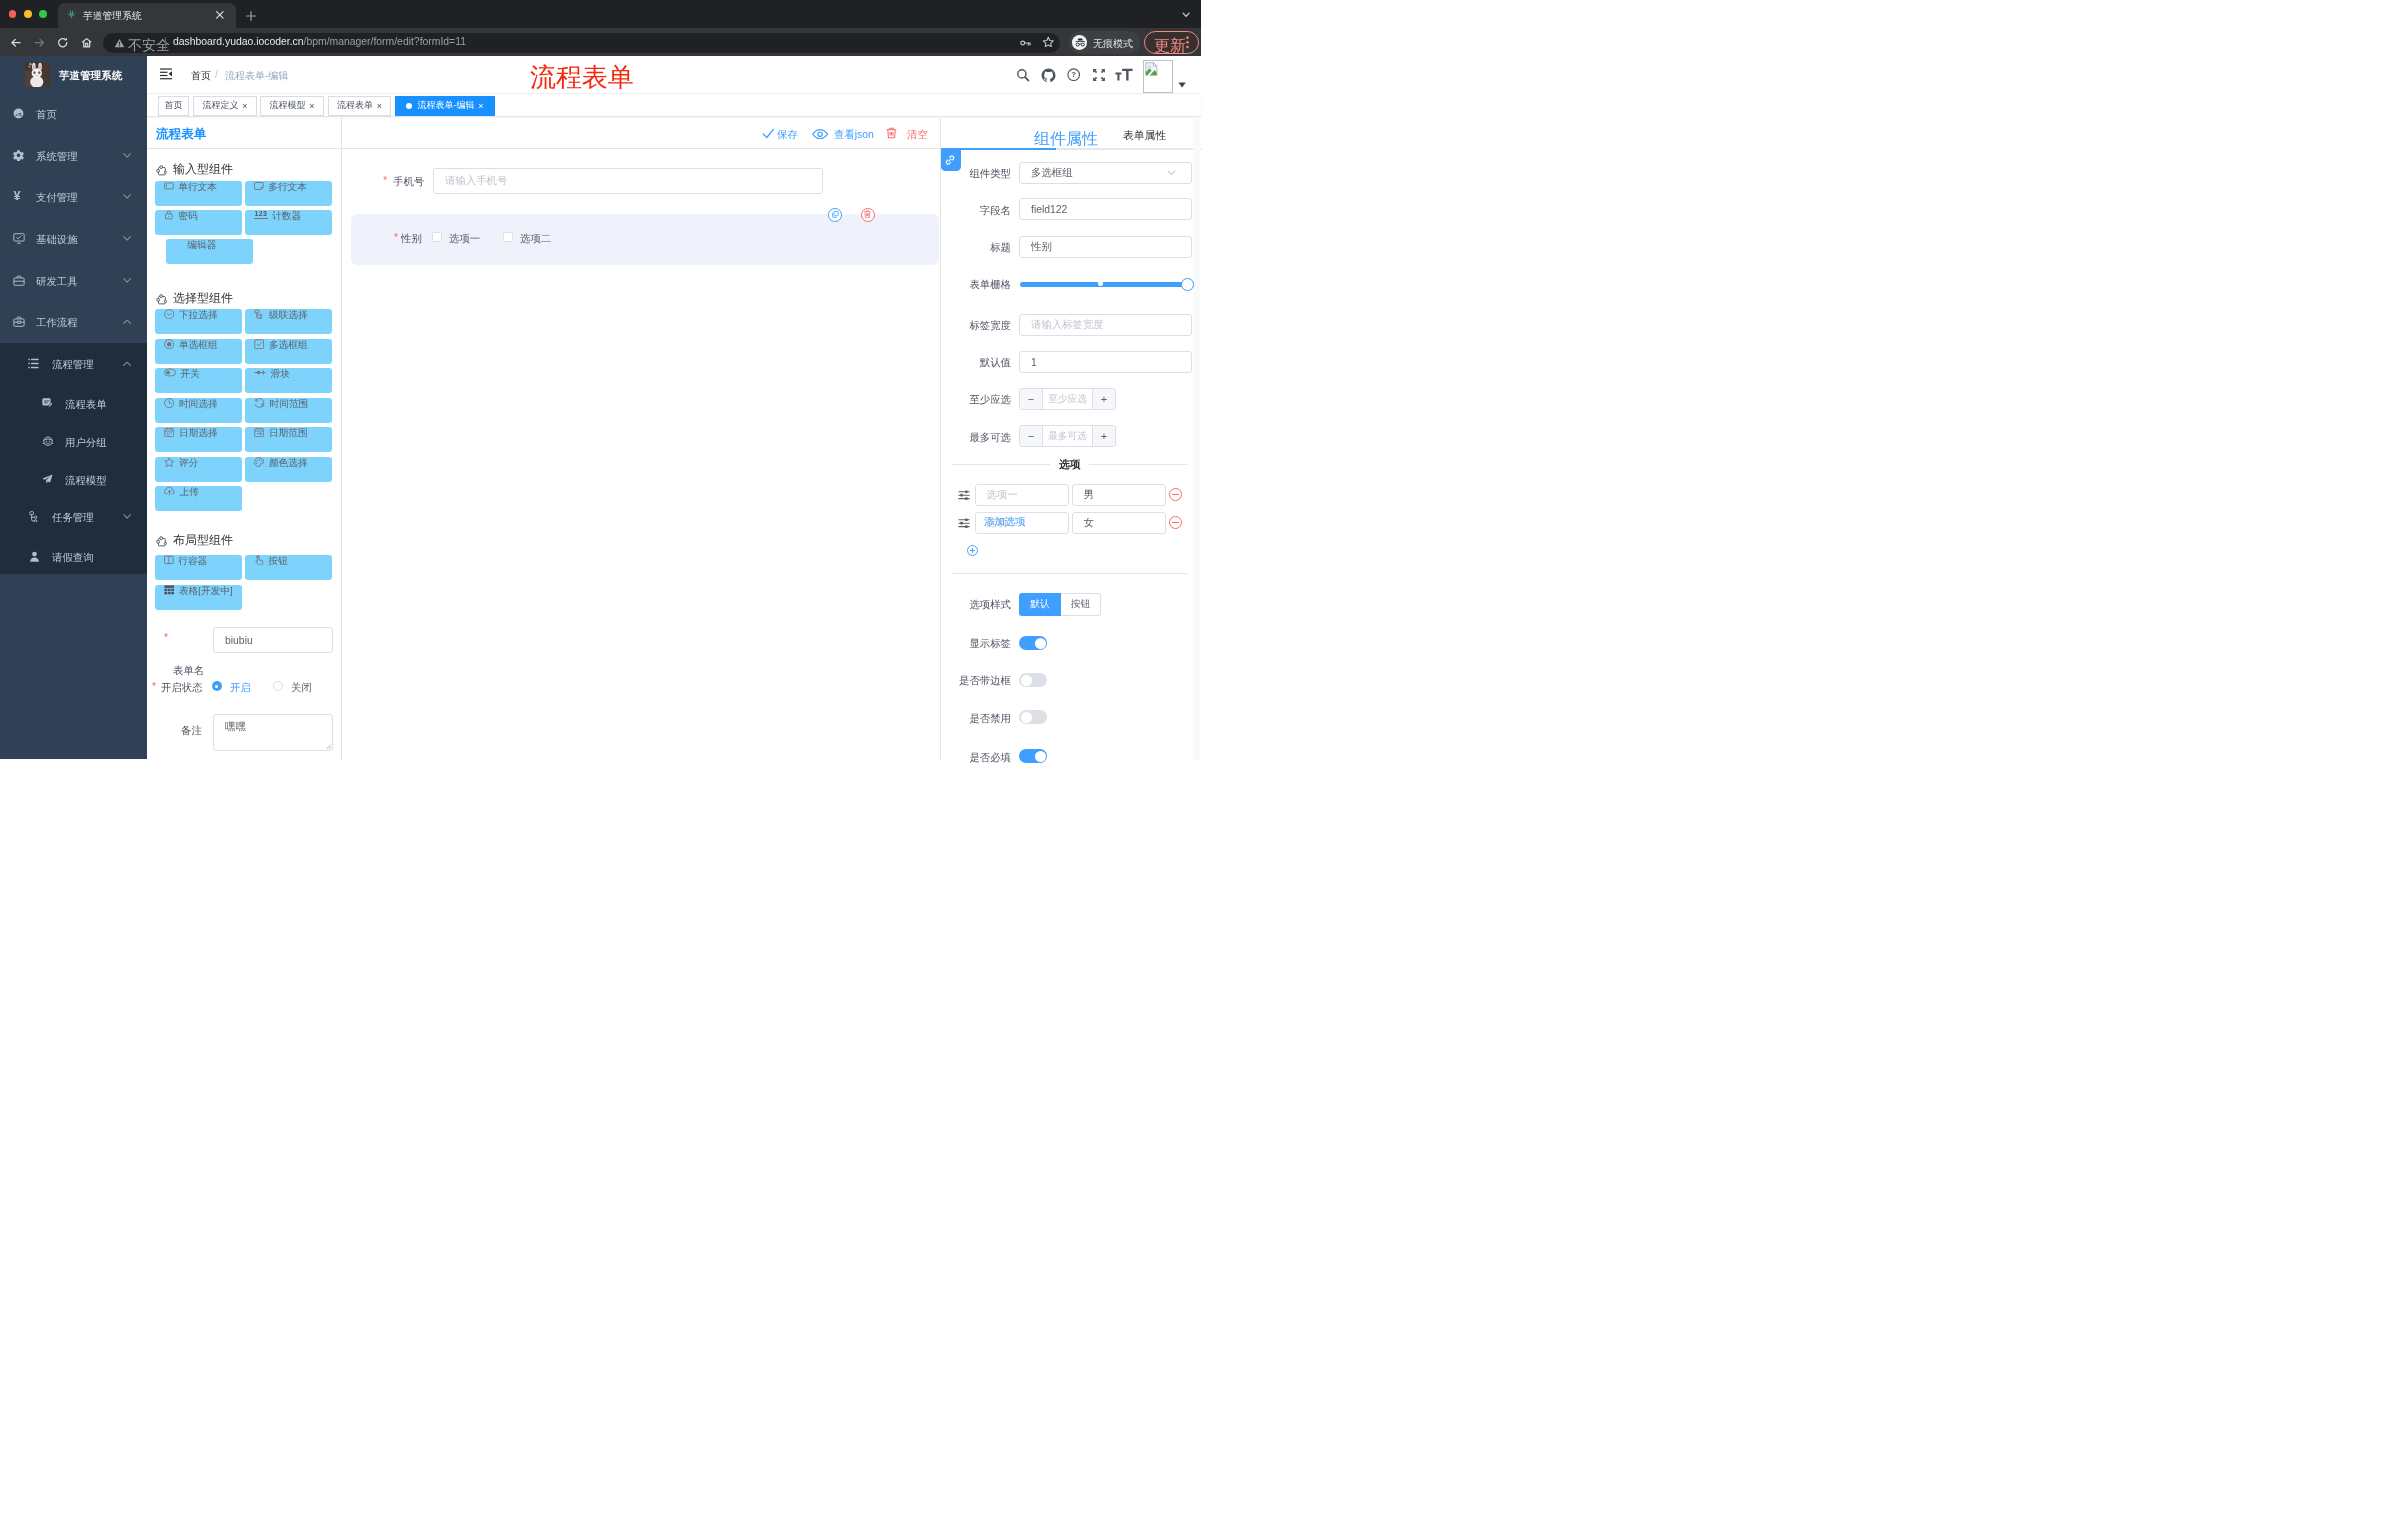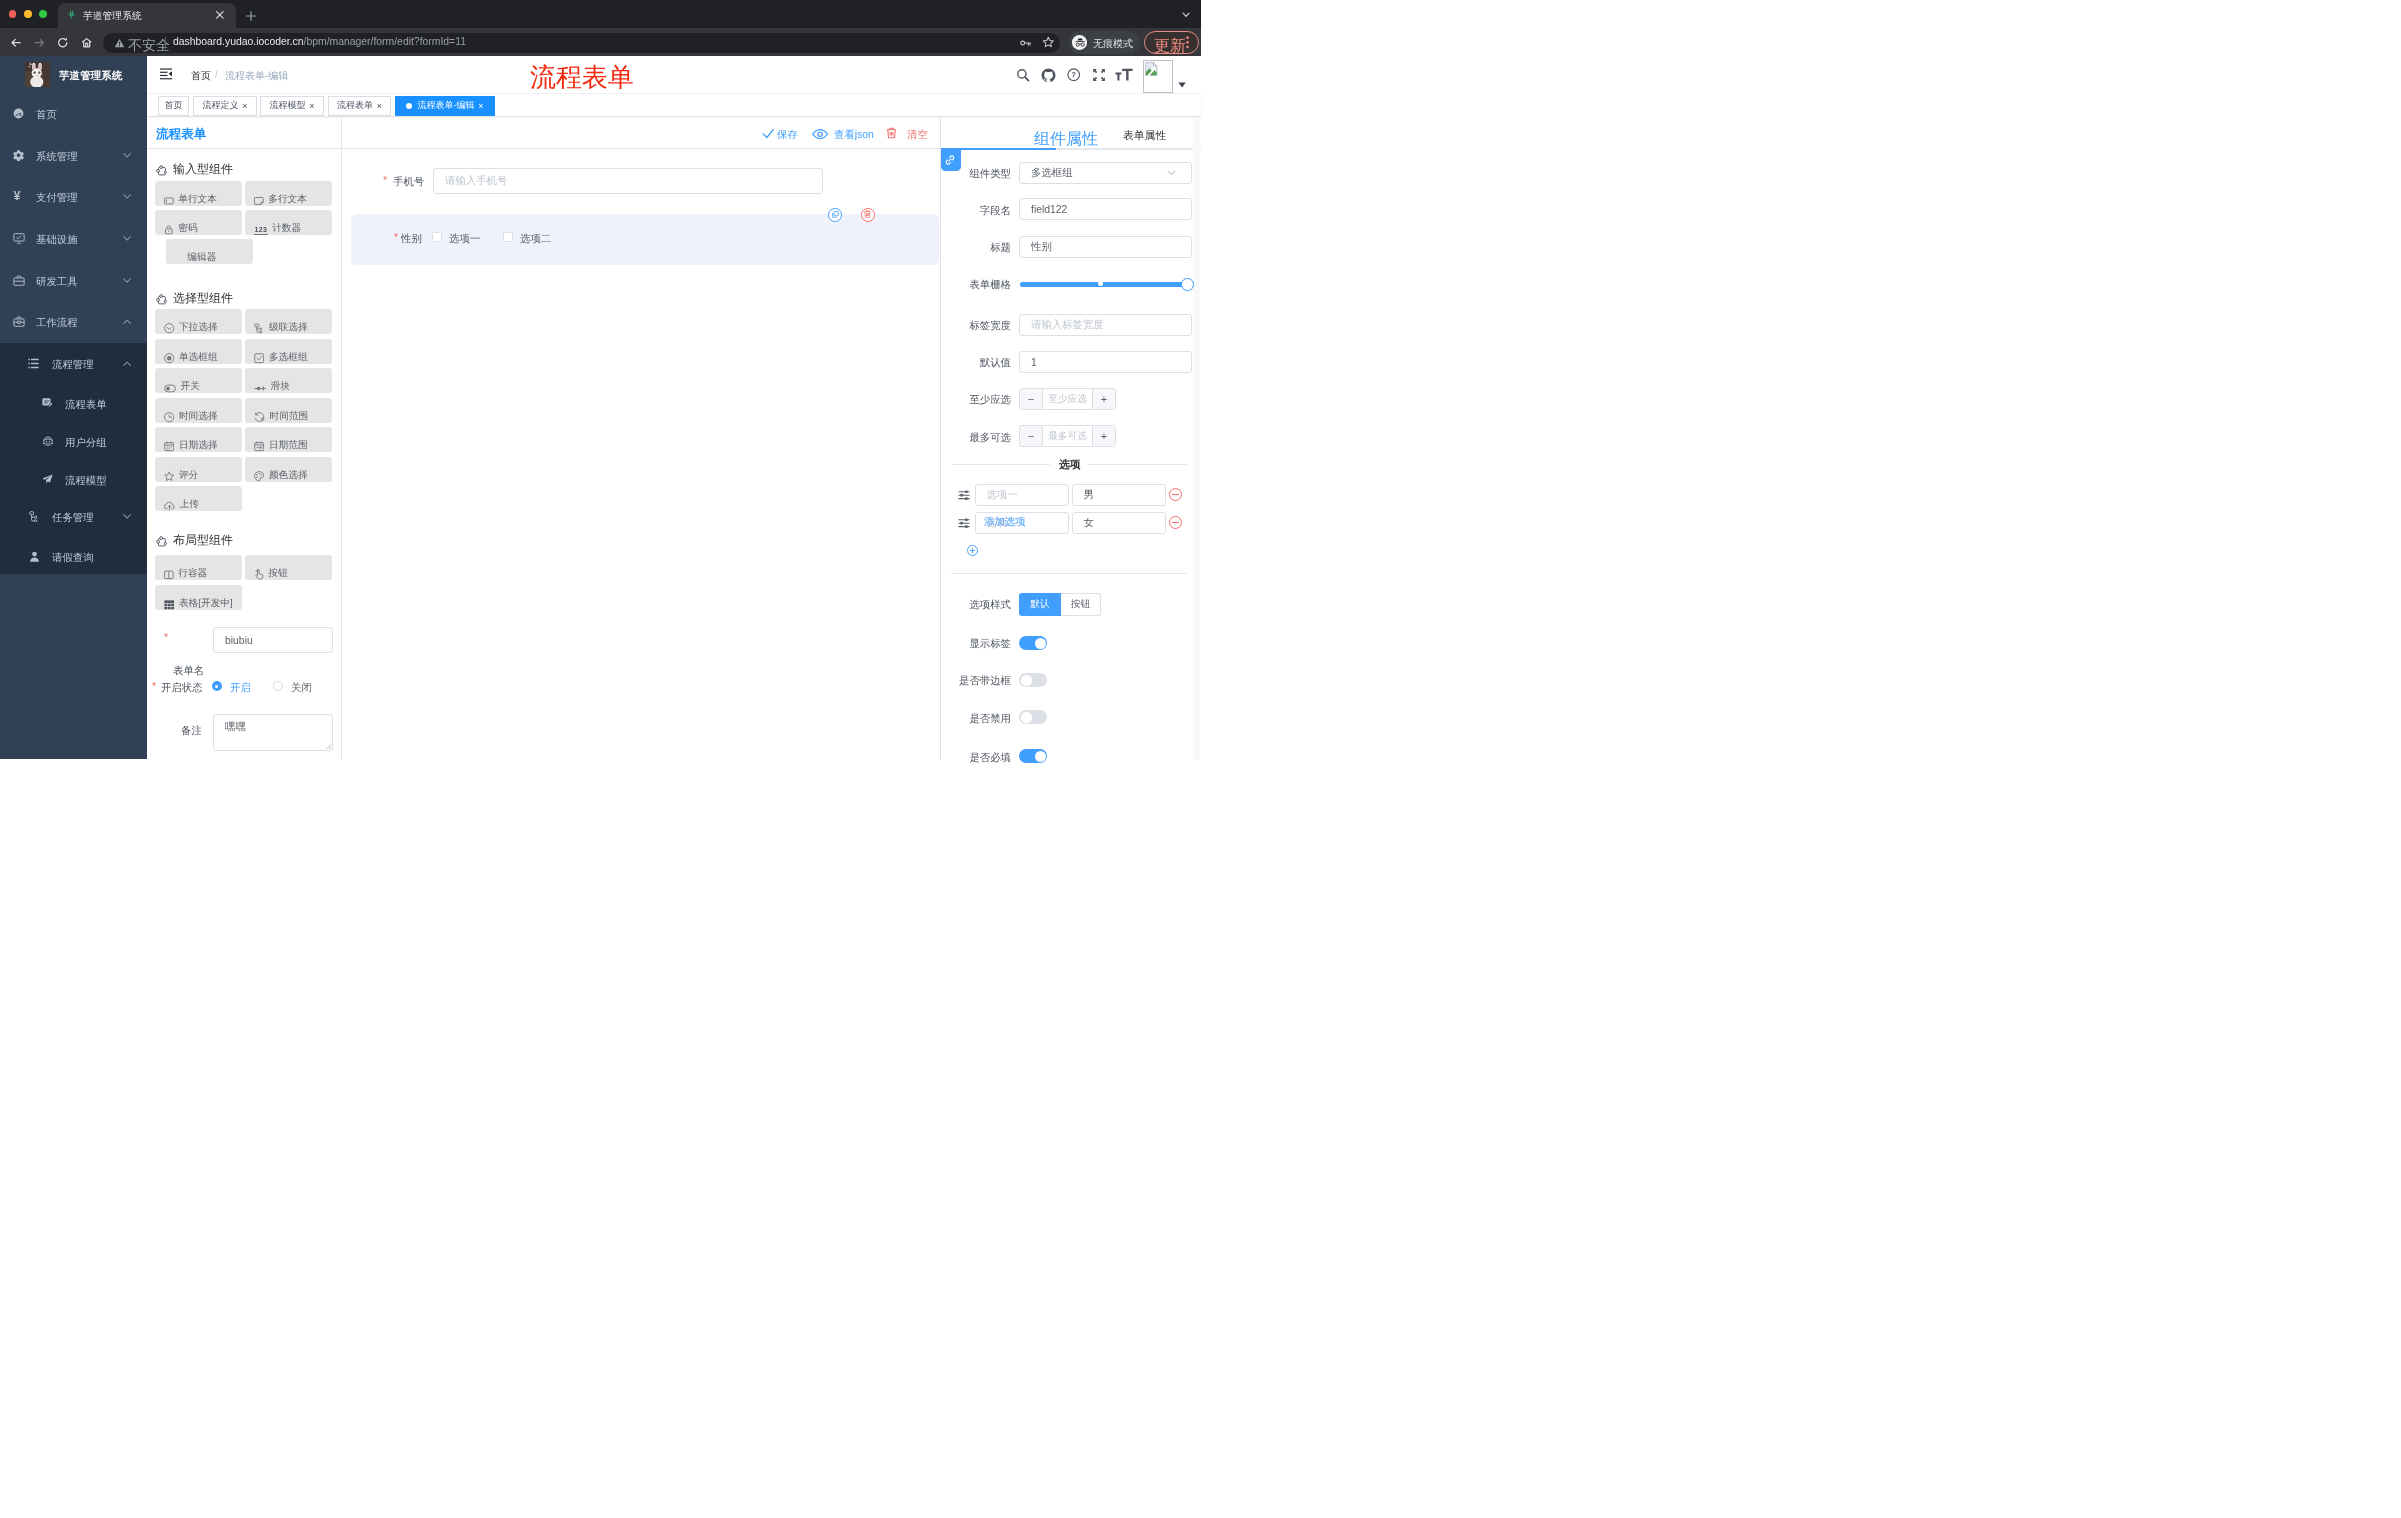--- a/index.html
+++ b/index.html
@@ -13,21 +13,21 @@
 svg{display:block}
 .tag{position:absolute;top:96px;height:19.7px;background:#fff;border:0.7px solid #d8dce5;color:#495060;font-size:9px;display:flex;align-items:center;justify-content:center;white-space:nowrap;gap:2.2px}
 .tag .tx{font-size:9px;color:#495060;margin-left:1.5px}
 .tga{background:#1890ff;border-color:#1890ff;color:#fff}
 .tga .dot{width:6px;height:6px;border-radius:50%;background:#fff;margin-right:3px}
 .mi{position:absolute;left:0;width:147px;height:21px}
 .mic{position:absolute;top:4.5px}
 .mt{position:absolute;top:4.5px;font-size:10.4px;color:#bfcbd9;white-space:nowrap}
 .chev{position:absolute;right:15.6px;top:8.2px}
 .sech{position:absolute;display:flex;align-items:center;gap:6px;font-size:12px;color:#303133;font-weight:500}
-.cbtn{position:absolute;width:87px;height:24.5px;background:#e5e5e5;border-radius:3px;color:#5c6269;font-size:9.7px;display:flex;align-items:flex-end;padding-left:9px;gap:4.5px;white-space:nowrap}
+.cbtn{position:absolute;width:87px;height:24.5px;background:#7dd3fc;border-radius:3px;color:#5c6269;font-size:9.7px;display:flex;align-items:flex-start;padding-left:9px;gap:4.5px;white-space:nowrap}
 .cbtn svg{flex:none}
 .ic{stroke:#73767d;fill:none;stroke-width:1.2}
 .inum{position:absolute;width:97px;height:22px;border:0.7px solid #dcdfe6;border-radius:3px;background:#fff;display:flex}
 .inum .ib{width:23px;height:100%;background:#f5f7fa;color:#5c6269;font-size:11px;display:flex;align-items:center;justify-content:center;flex:none}
 .inum .imid{flex:1;display:flex;align-items:center;justify-content:center;font-size:9.7px;background:#fff}
 .sw{width:28px;height:14px;border-radius:7.4px;background:#dcdfe6}
 .sw span{position:absolute;top:1.5px;left:1.5px;width:11px;height:11px;border-radius:50%;background:#fff}
 .swon{background:#409eff}
 .swon span{left:15.6px}
 </style>

